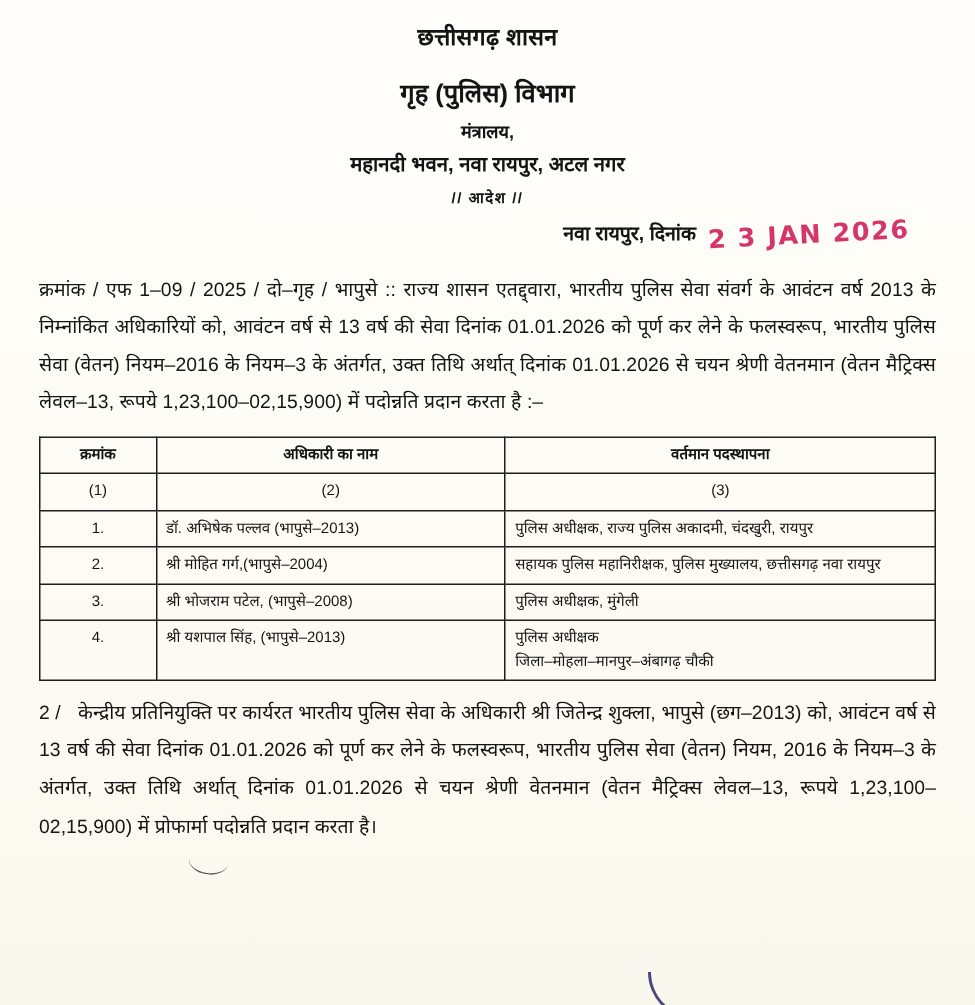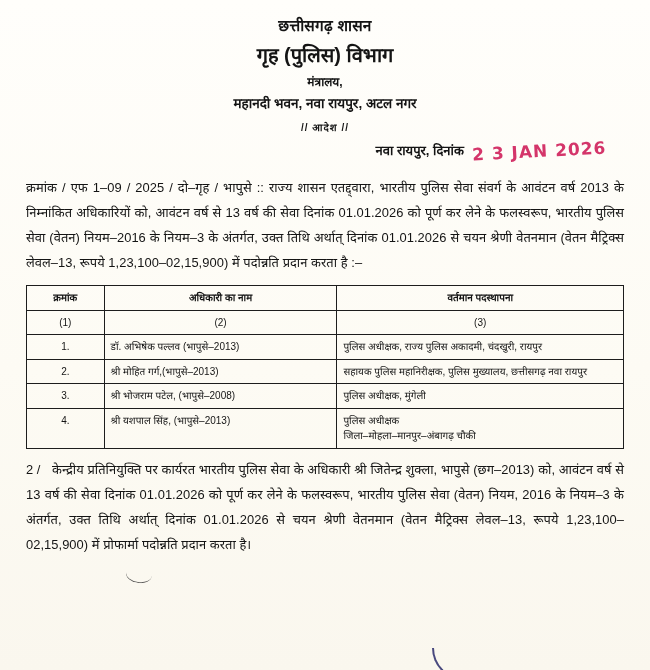--- a/index.html
+++ b/index.html
@@ -27,23 +27,23 @@
   .hdr {
     text-align: center;
     line-height: 1.5;
   }
   .hdr .l1 {
     font-size: 15.5px;
     font-weight: 700;
     letter-spacing: .2px;
   }
   .hdr .l2 {
-    font-size: 20px;
-    font-weight: 700;
-    margin-top: 3px;
+    font-size: 17px;
+    font-weight: 700;
+    margin-top: 13px;
   }
   .hdr .l3 {
     font-size: 12px;
     font-weight: 700;
     margin-top: 3px;
   }
   .hdr .l4 {
     font-size: 13.5px;
     font-weight: 700;
     margin-top: 3px;
@@ -174,21 +174,21 @@
       </tr>
     </thead>
     <tbody>
       <tr>
         <td class="center">1.</td>
         <td>डॉ. अभिषेक पल्लव (भापुसे–2013)</td>
         <td>पुलिस अधीक्षक, राज्य पुलिस अकादमी, चंदखुरी, रायपुर</td>
       </tr>
       <tr>
         <td class="center">2.</td>
-        <td>श्री मोहित गर्ग,(भापुसे–2013)</td>
+        <td>श्री मोहित गर्ग,(भापुसे–2004)</td>
         <td>सहायक पुलिस महानिरीक्षक, पुलिस मुख्यालय, छत्तीसगढ़ नवा रायपुर</td>
       </tr>
       <tr>
         <td class="center">3.</td>
         <td>श्री भोजराम पटेल,  (भापुसे–2008)</td>
         <td>पुलिस अधीक्षक, मुंगेली</td>
       </tr>
       <tr>
         <td class="center">4.</td>
         <td>श्री यशपाल सिंह,   (भापुसे–2013)</td>

